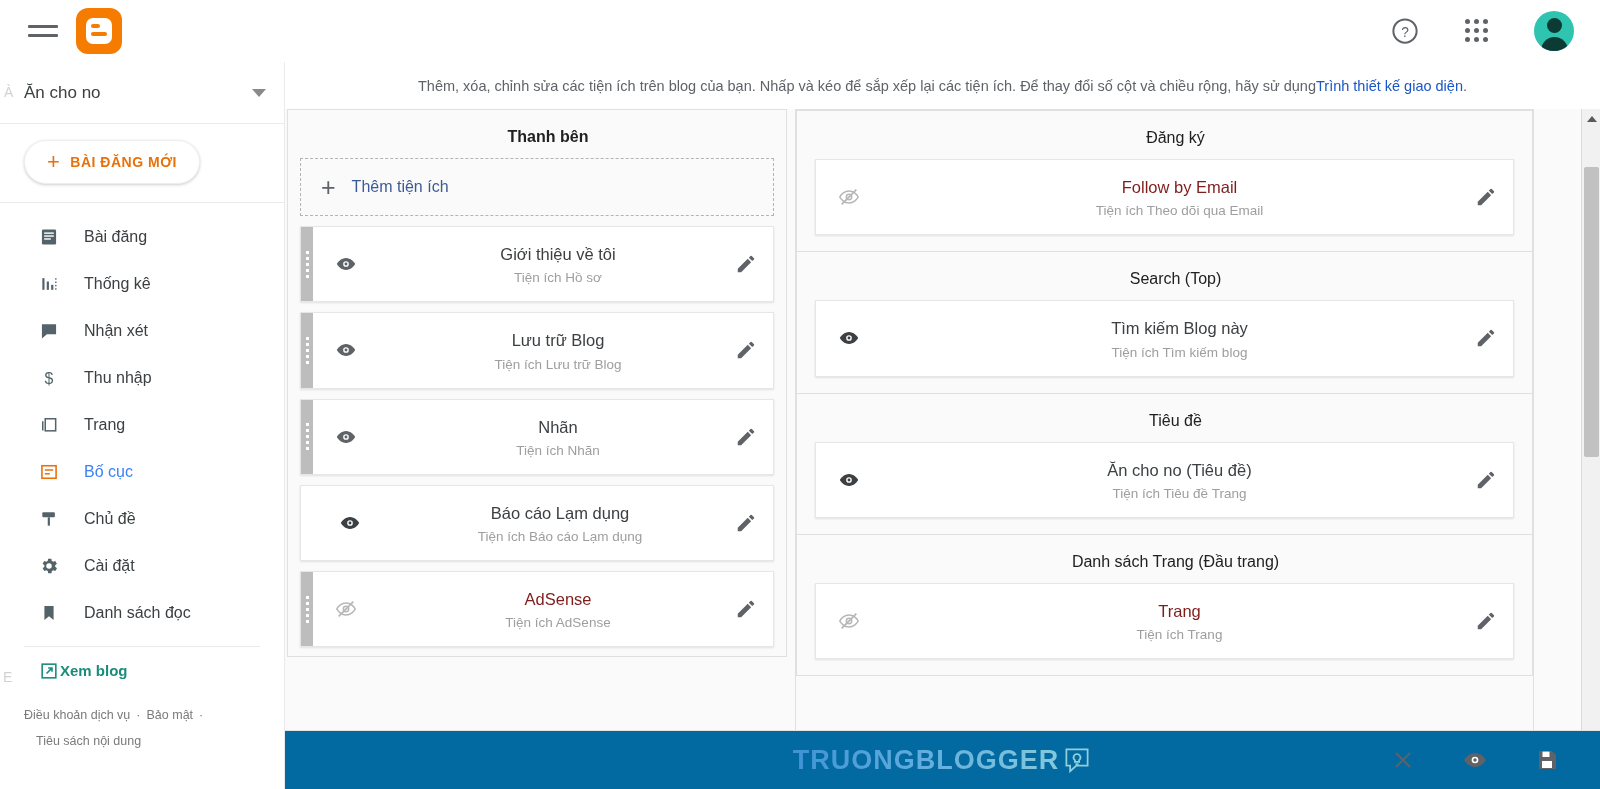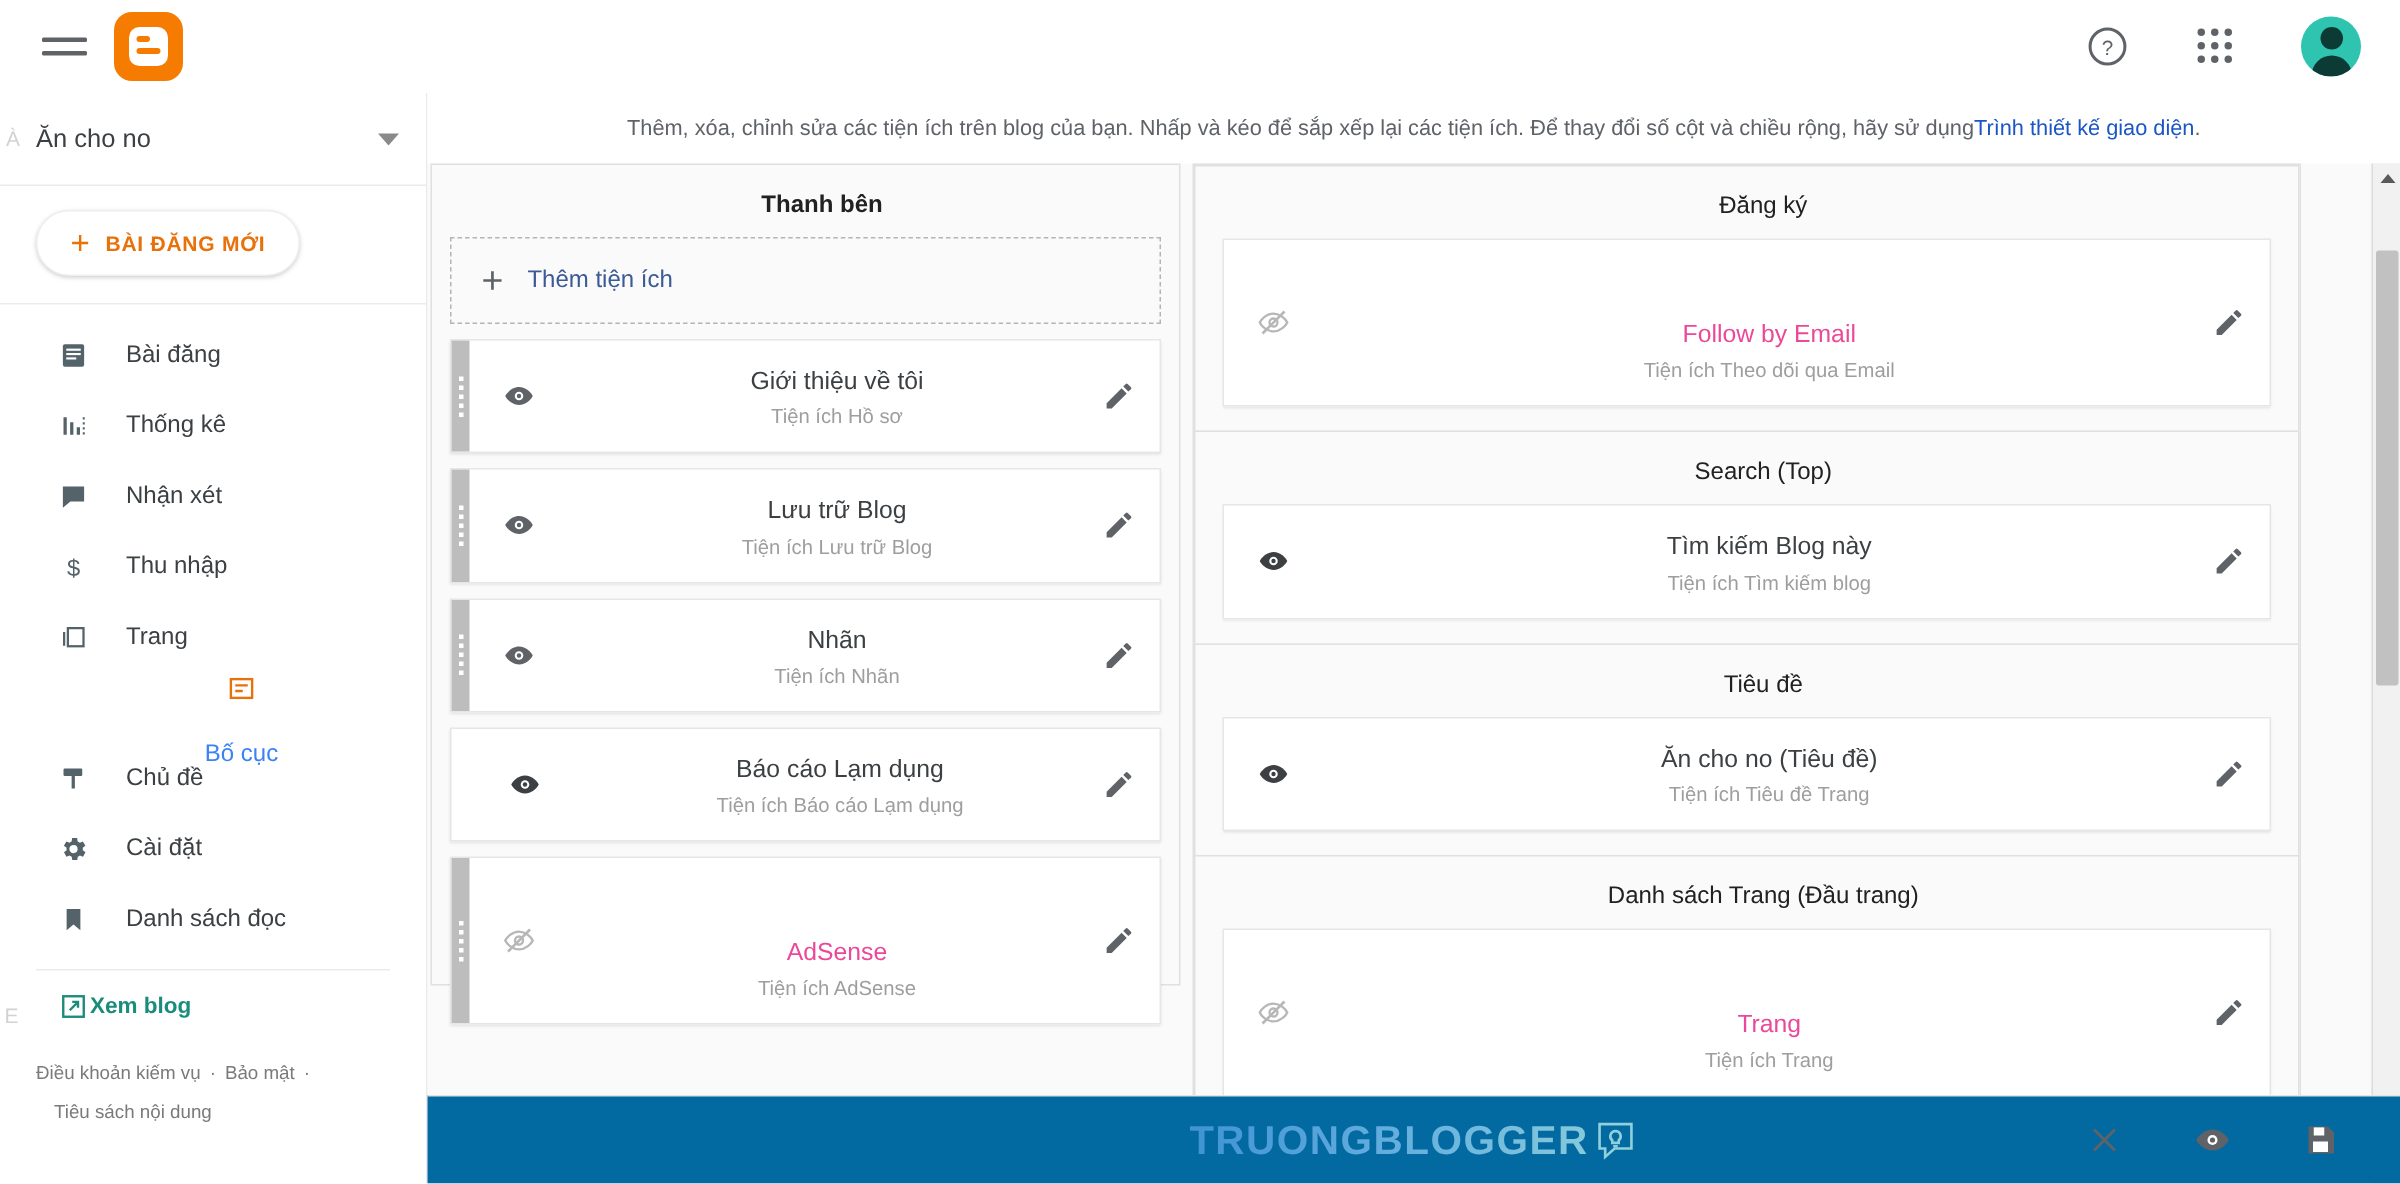--- a/index.html
+++ b/index.html
@@ -87,21 +87,21 @@
     color: #e8710a; font-size: 14px; font-weight: bold; letter-spacing: .5px;
     cursor: pointer;
   }
   .newpost-btn .plus { font-size: 22px; font-weight: normal; line-height: 1; }
   .nav-list { padding-top: 10px; }
   .nav-item {
     display: flex; align-items: center; gap: 24px;
     height: 47px; padding-left: 38px; cursor: pointer;
     font-size: 16px; color: #3c4043;
   }
-  .nav-item.active { color: #3b82f6; flex-direction: column; }
+  .nav-item.active { color: #3b82f6; }
   .nav-ico { width: 22px; height: 22px; display: flex; align-items: center; justify-content: center; flex: none; }
   .nav-divider { margin: 10px 24px 0 24px; border-top: 1px solid #ebebeb; }
   .viewblog {
     display: flex; align-items: center; 
     height: 47px; padding-left: 38px; cursor: pointer;
     font-size: 15px; font-weight: bold; color: #1a8c7c;
   }
   .legal {
     padding: 8px 0 0 24px; font-size: 12.5px; color: #7a7a7a; line-height: 26px;
   }
@@ -156,21 +156,21 @@
   .drag-handle .dots {
     display: flex; flex-direction: column; gap: 3px;
   }
   .drag-handle .dots i { width: 3px; height: 3px; background: #ffffff; display: block; }
   .widget-body {
     flex: 1; display: flex; align-items: center; padding: 16px 14px 16px 22px;
   }
   .eye-wrap { width: 26px; flex: none; display: flex; align-items: center; }
   .widget-text { margin-left: 22px; flex: 1; }
   .widget-name { font-size: 16.5px; color: #3c4043; line-height: 1.35; }
-  .widget-name.muted { color: #ec4899; margin-top: 36px; }
+  .widget-name.muted { color: #7f1d1d; }
   .widget-sub { font-size: 13.5px; color: #9e9e9e; margin-top: 5px; }
   .pencil { width: 26px; flex: none; display: flex; align-items: center; justify-content: center; cursor: pointer; }
 
   .widget.no-handle .widget-body { padding-left: 38px; }
 
   
   .section { border: 1px solid #e0e0e0; background: #fafafa; padding: 14px 18px 16px 18px; margin-bottom: -1px; }
   .section .sec-title { font-size: 16px; font-weight: normal; color: #212121; padding: 4px 0 12px 22px; }
   .section .widget { margin-bottom: 0; }
 
@@ -365,21 +365,21 @@
         <span class="nav-ico">
           <svg width="20" height="20" viewBox="0 0 24 24" fill="none" stroke="#1a8c7c" stroke-width="1.9">
               <rect x="3.8" y="3.8" width="16.4" height="16.4"></rect>
               <path d="M9 15l6.5-6.5M11 8.3h4.6v4.6"></path>
             </svg>
         </span>
         <span>Xem blog</span>
       </div>
 
       <div class="legal">
-        <span><a>Điều khoản kiếm vụ</a><span class="dot">·</span><a>Bảo mật</a><span class="dot">·</span></span>
+        <span><a>Điều khoản dịch vụ</a><span class="dot">·</span><a>Bảo mật</a><span class="dot">·</span></span>
         <div class="l2"><a>Tiêu sách nội dung</a></div>
       </div>
     </div>
   </div>
 
   <div class="main">
 
     <div class="hint-bar">
       <span>Thêm, xóa, chỉnh sửa các tiện ích trên blog của bạn. Nhấp và kéo để sắp xếp lại các tiện ích. Để thay đổi số cột và chiều rộng, hãy sử dụng </span>
         <a>Trình thiết kế giao diện</a>

